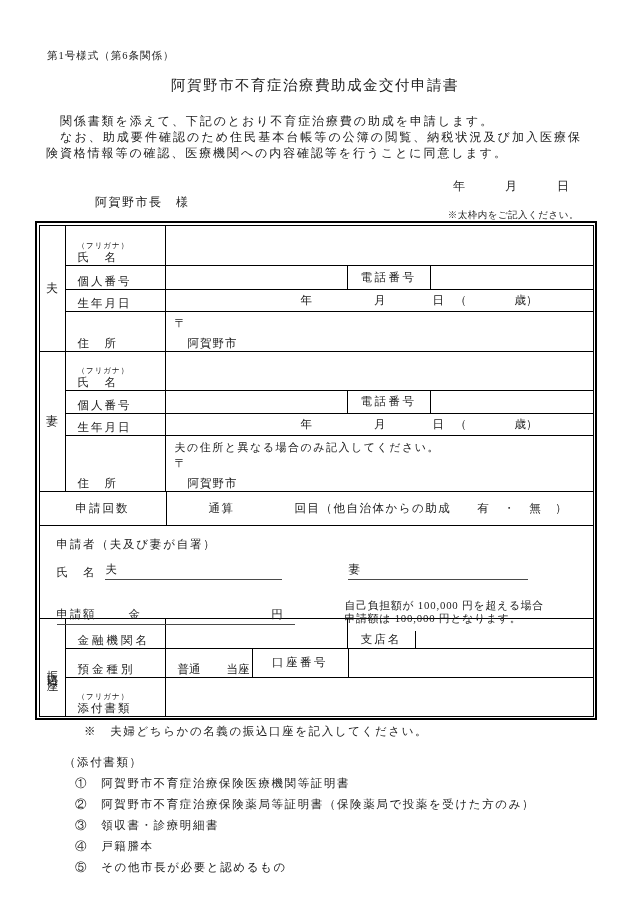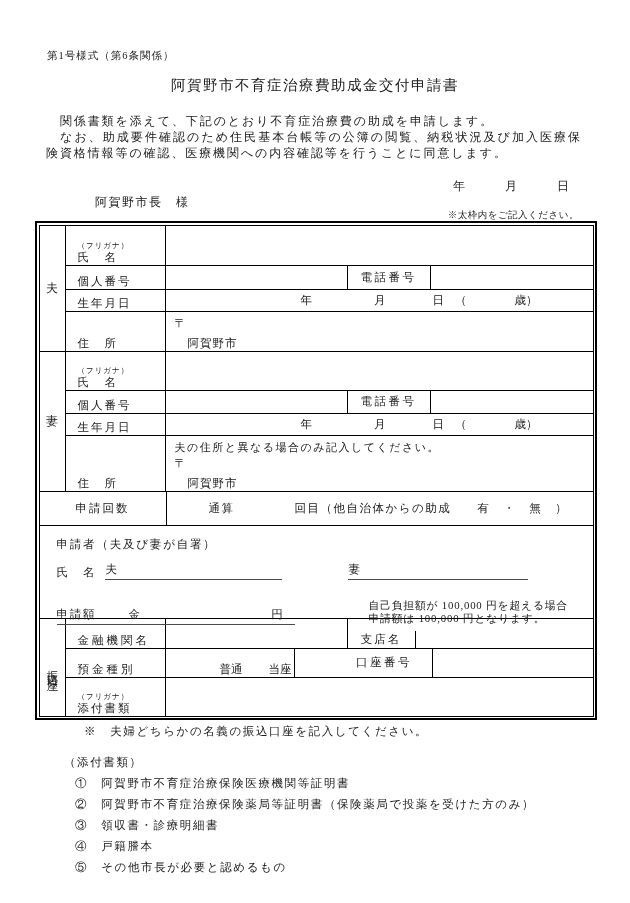--- a/index.html
+++ b/index.html
@@ -33,21 +33,21 @@
     width: 26px; border-right: 1px solid #000;
     display: flex; align-items: center; justify-content: center;
     font-size: 12px;
   }
   .gcol.vert { writing-mode: vertical-rl; text-orientation: upright; letter-spacing: 3px; font-size: 11.5px; }
   .rows { flex: 1; display: flex; flex-direction: column; }
   .row { display: flex; border-bottom: 1px solid #000; }
   .row.last { border-bottom: none; flex: 1; }
   .h40 { height: 40px; } .h24 { height: 24px; } .h22 { height: 22px; } .h44 { height: 44px; }
   .h39 { height: 39px; } .h23 { height: 23px; } .h59 { height: 59px; }
-  .h34 { height: 34px; } .h93 { height: 93px; } .h30 { height: 30px; } .h29 { height: 29px; gap: 42px; }
+  .h34 { height: 34px; } .h93 { height: 93px; } .h30 { height: 30px; } .h29 { height: 29px; }
 
   .lbl {
     width: 100px; border-right: 1px solid #000; padding-left: 12px;
     display: flex; flex-direction: column; justify-content: flex-end;
     letter-spacing: 2px;
   }
   .lbl .furigana { font-size: 7.5px; letter-spacing: 1px; line-height: 9px; }
   .val { flex: 1; }
   .val-a { width: 182px; border-right: 1px solid #000; }
   .plbl { width: 83px; border-right: 1px solid #000; display: flex; align-items: center; justify-content: center; letter-spacing: 2.5px; }
@@ -70,21 +70,21 @@
   .count-val .c-suf { margin-left: 60px; }
 
   
   .applicant { display: block; padding: 11px 0 0 17px; position: relative; letter-spacing: 1.8px; }
   .app-heading { font-size: 11.5px; }
   .sign-line { display: flex; align-items: flex-end; margin-top: 10px; font-size: 11.5px; }
   .sign-name-lbl { width: 47px; }
   .sign-box { border-bottom: 1px solid #4a4a4a; padding: 0 0 2px 1px; }
   .sign-box.husband { width: 177px; margin-left: 1px; }
   .sign-box.wife { width: 180px; margin-left: 66px; }
-  .amount-line { display: flex; align-items: flex-end; margin-top: 19px; font-size: 11.5px; gap: 24px; }
+  .amount-line { display: flex; align-items: flex-end; margin-top: 19px; font-size: 11.5px; }
   .amount-box { width: 238px; border-bottom: 1px solid #4a4a4a; padding-bottom: 2px; display: flex; }
   .amount-box .a-pre { margin-left: 32px; }
   .amount-box .a-unit { margin-left: auto; margin-right: 10px; }
   .amount-note { margin-left: 50px; font-size: 10.8px; line-height: 13.5px; letter-spacing: 0.8px; margin-bottom: -1px; }
 
   .opt-cell { width: 87px; border-right: 1px solid #000; display: flex; align-items: flex-end; }
   .opt-cell .o1 { margin-left: 12px; } .opt-cell .o2 { margin-left: 26px; }
   .anlbl { width: 96px; border-right: 1px solid #000; display: flex; align-items: center; justify-content: center; letter-spacing: 2.5px; }
   .bank-lbl-sp { letter-spacing: 3px; }
 

